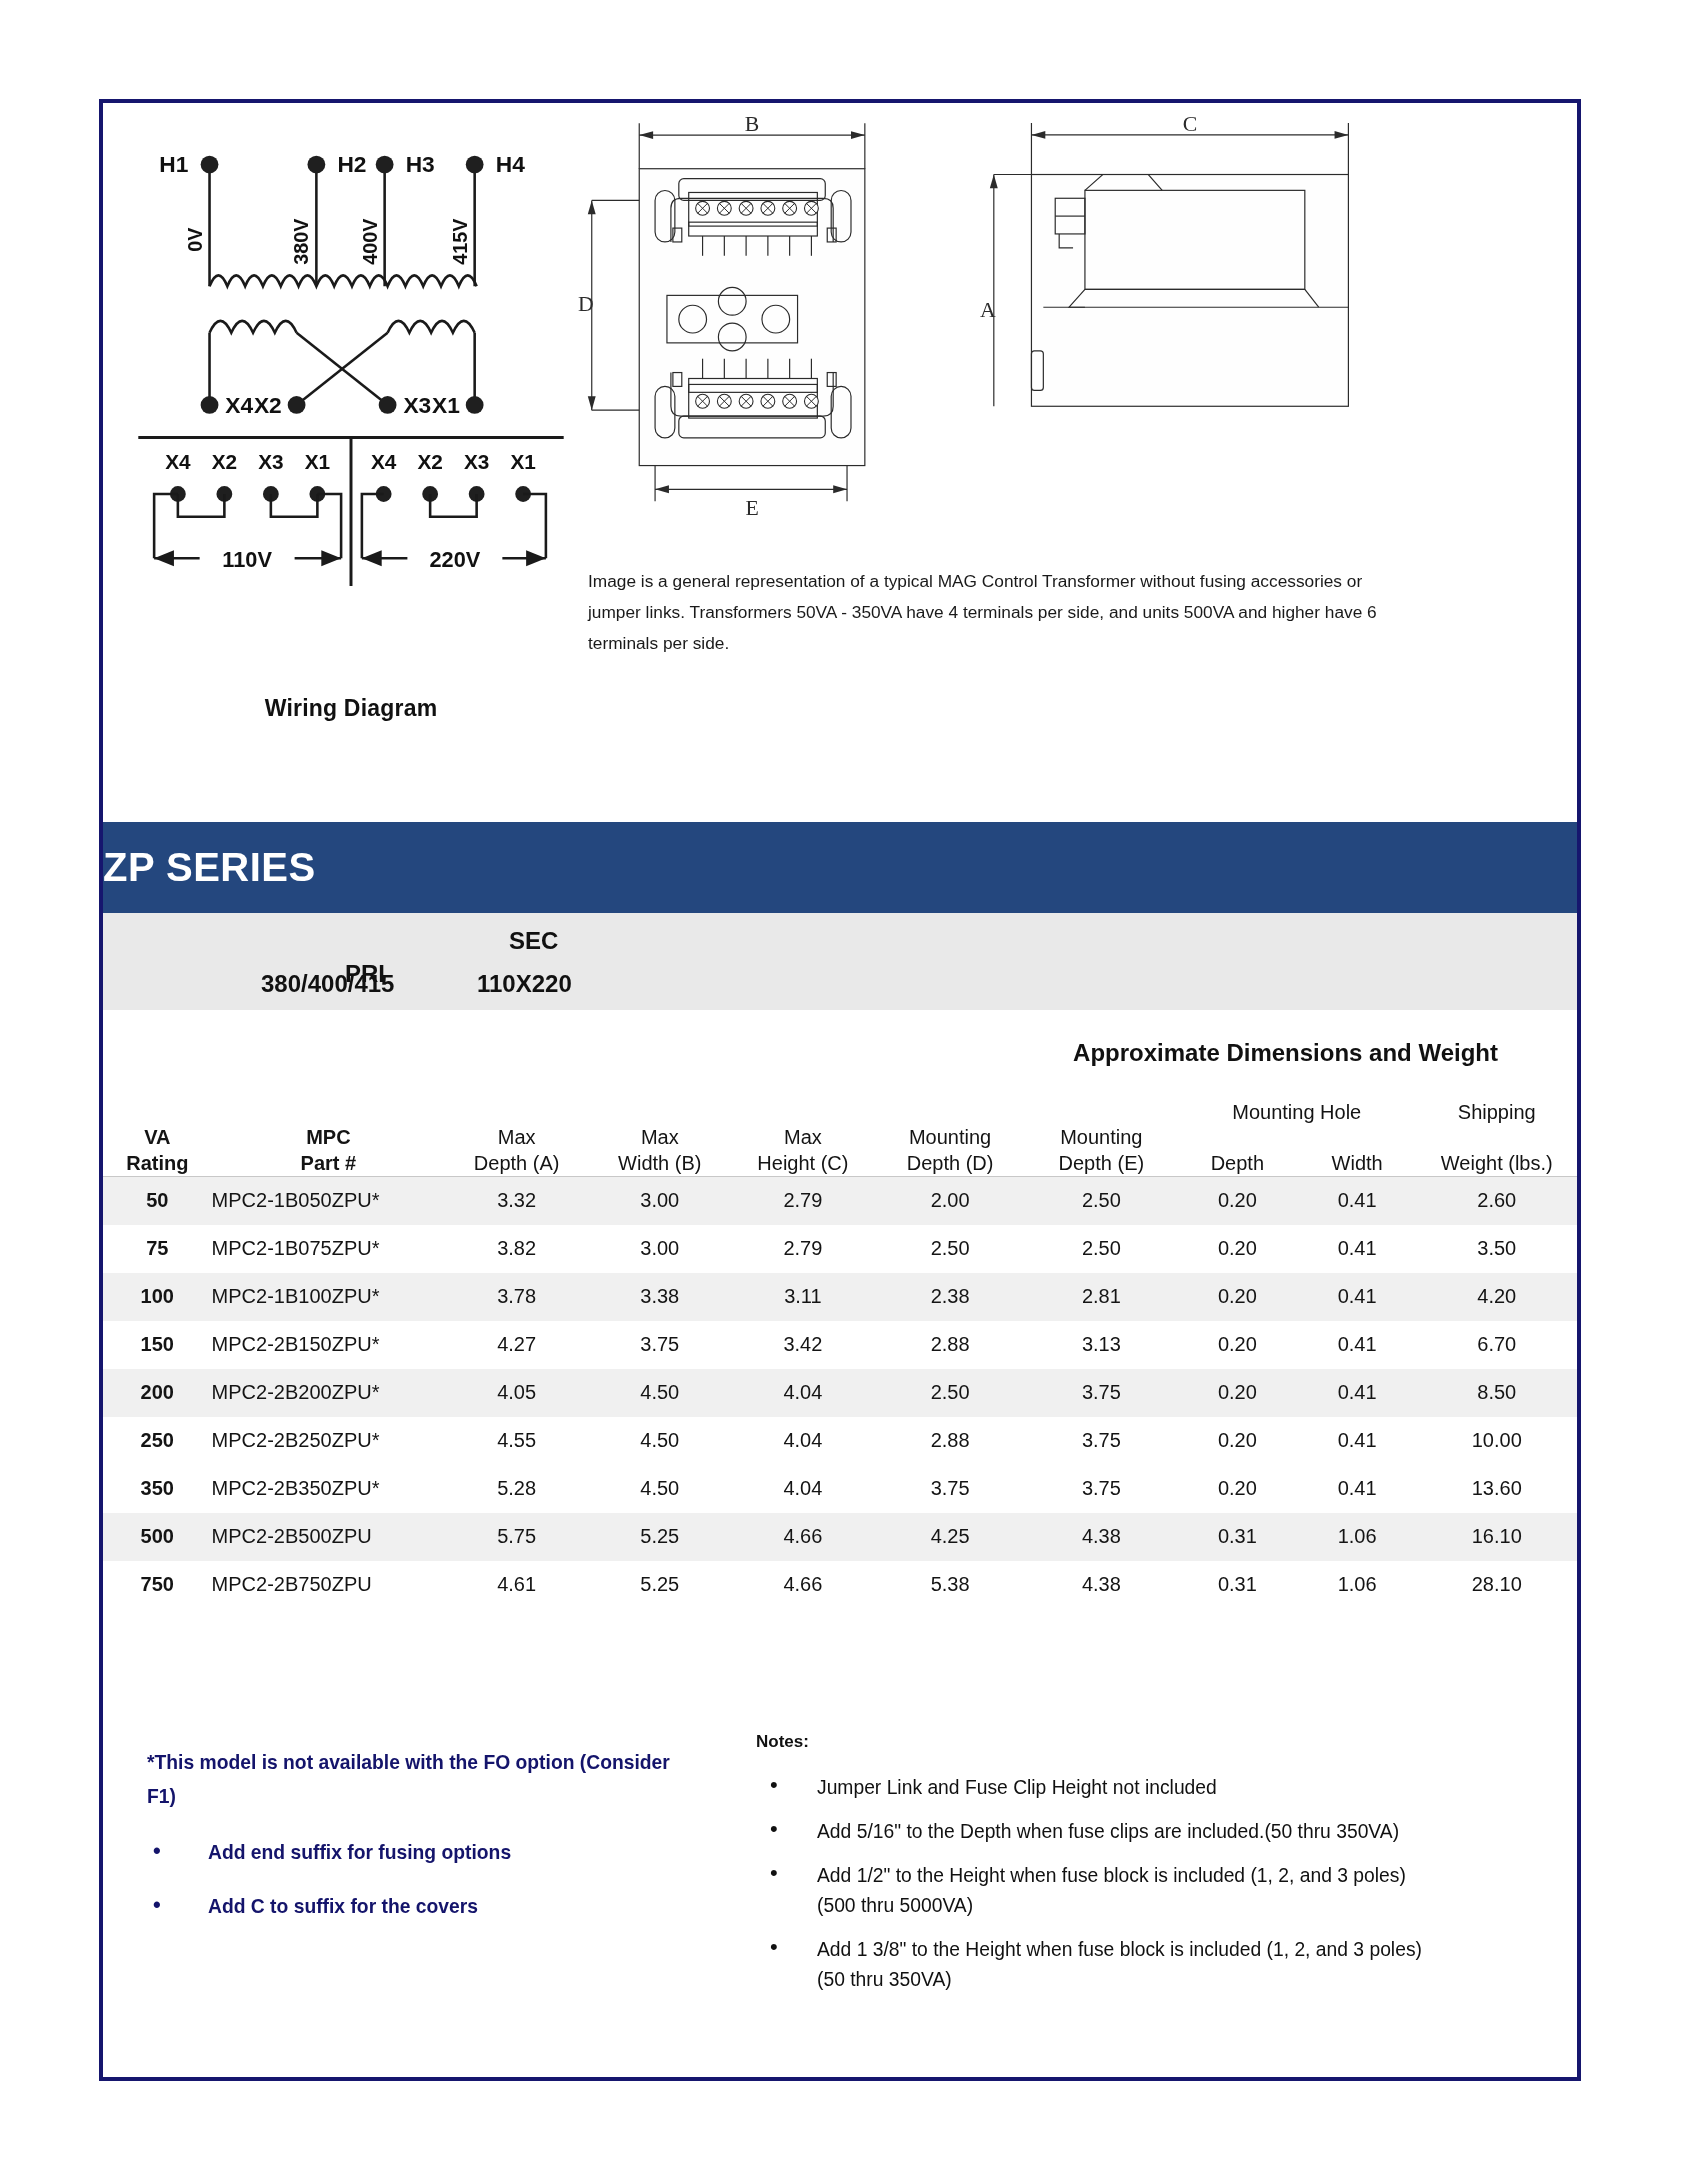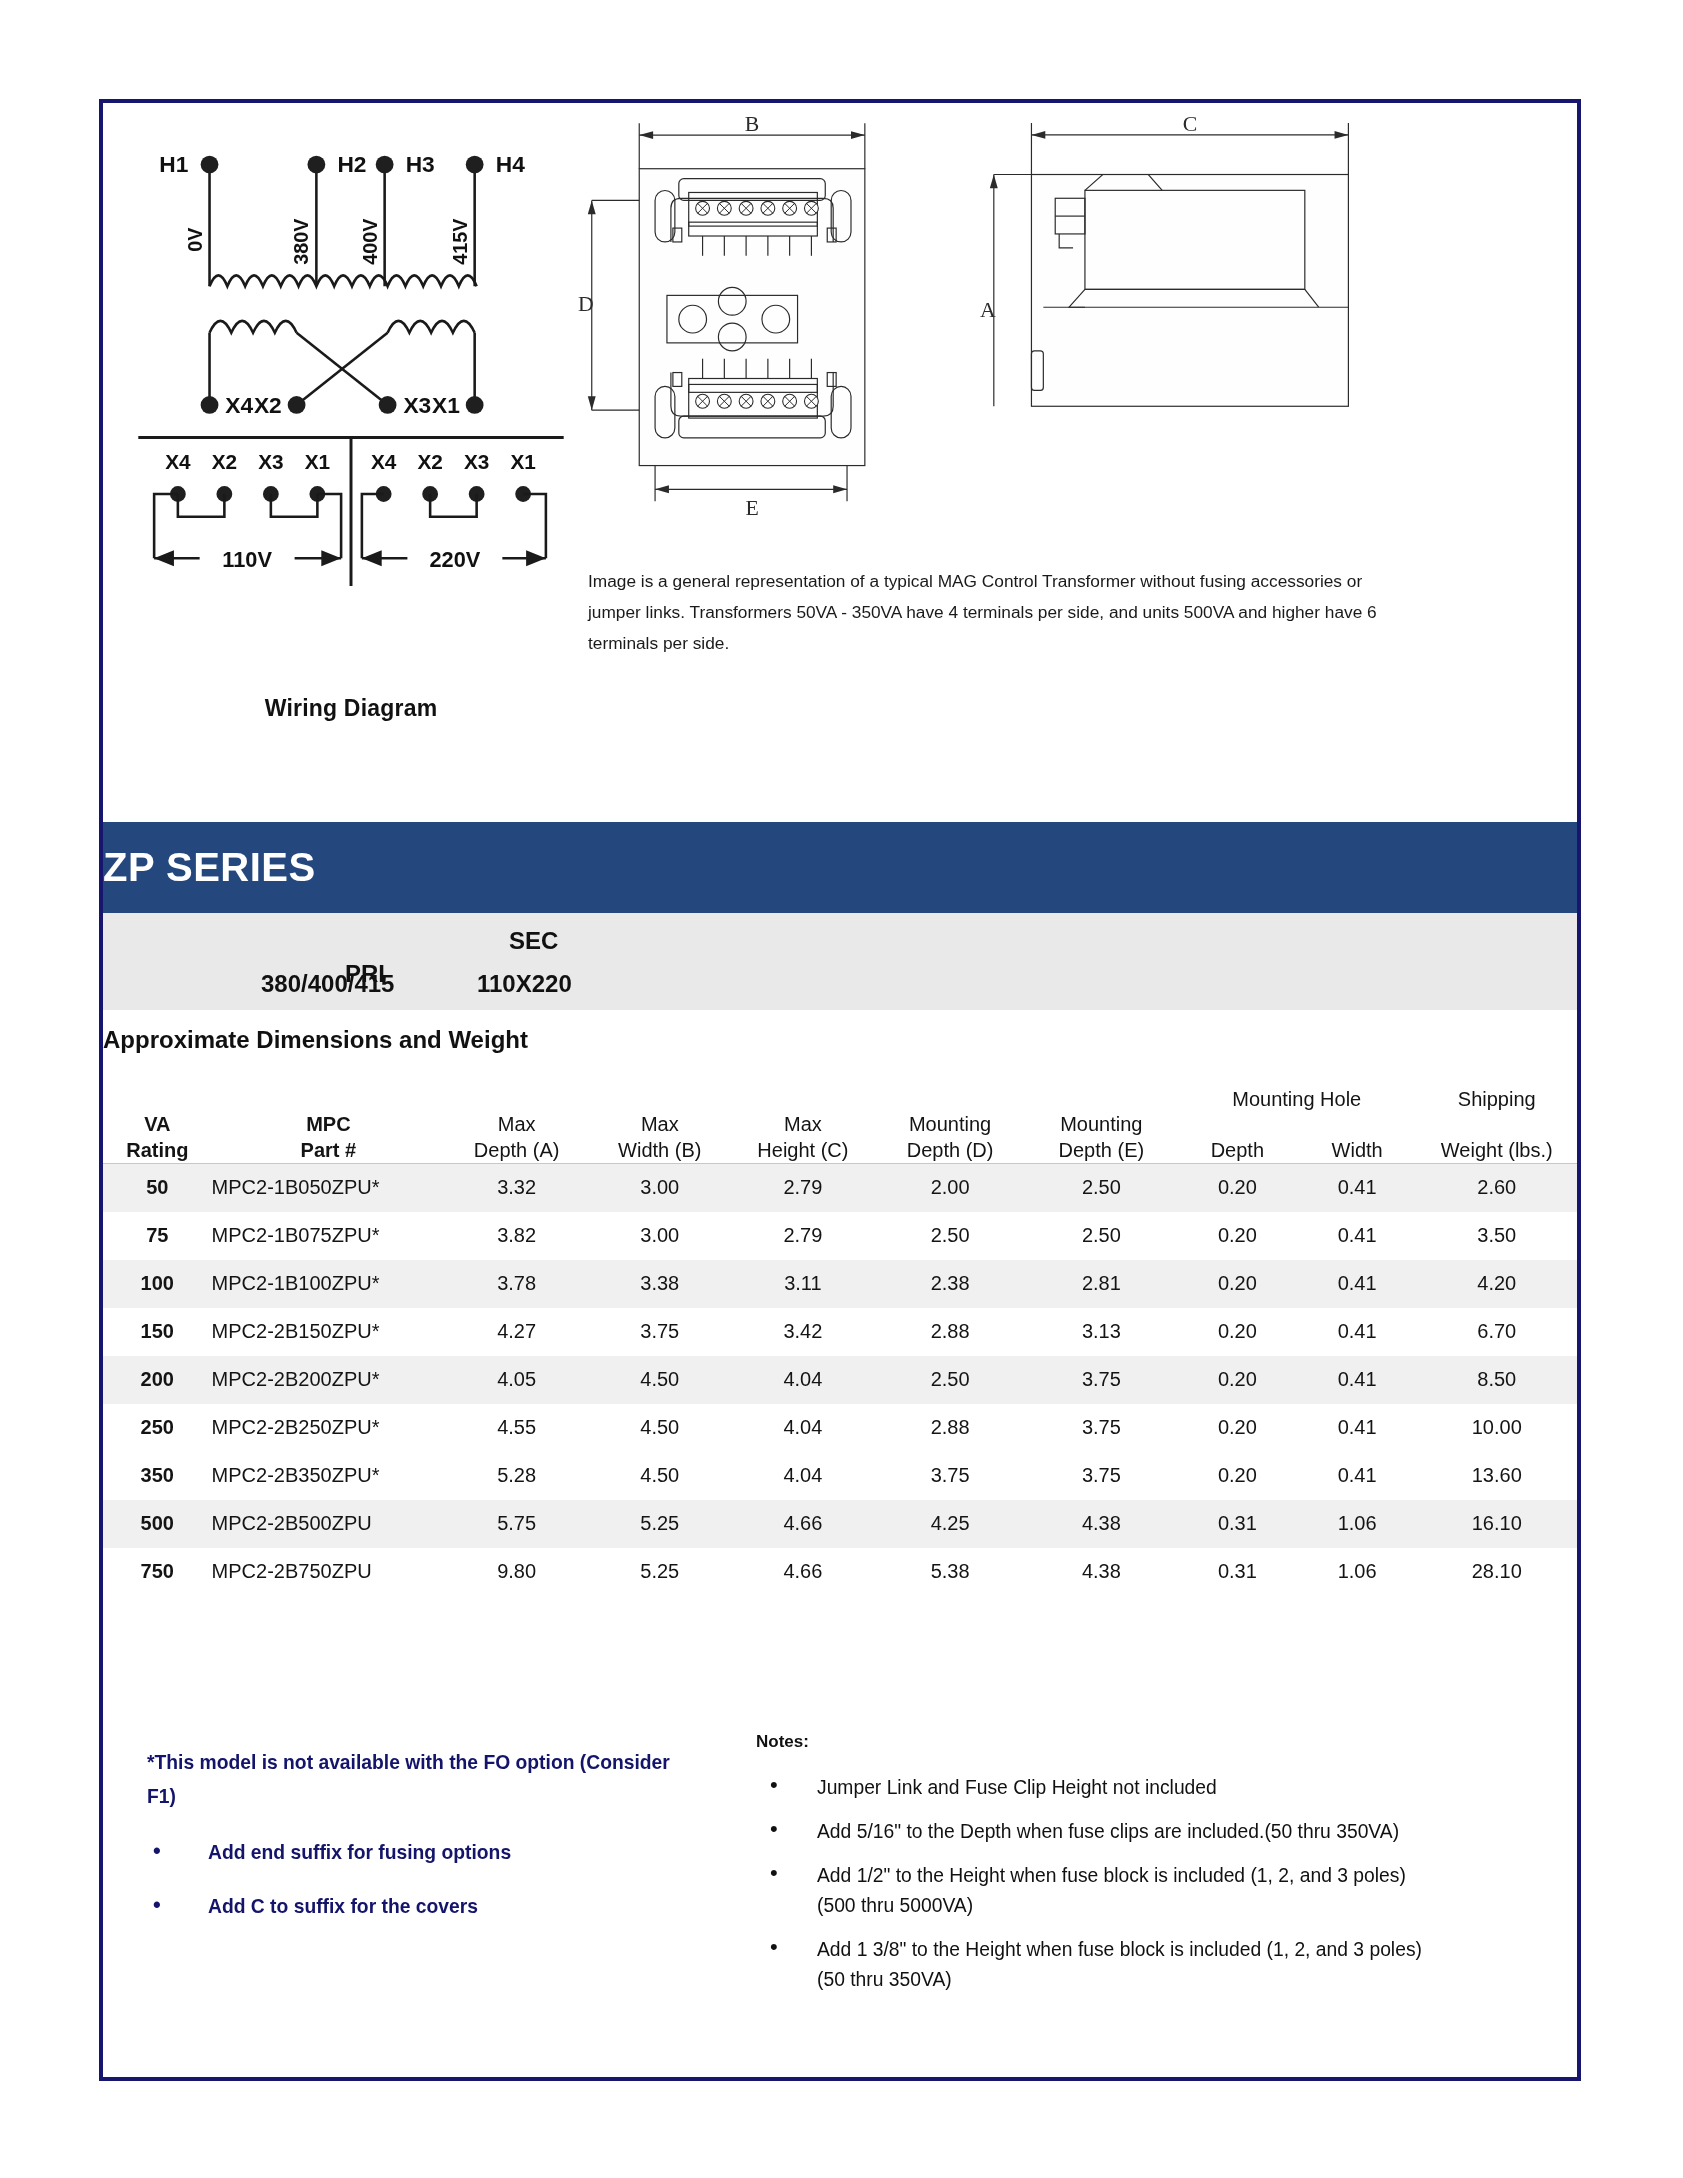--- a/index.html
+++ b/index.html
@@ -126,25 +126,25 @@
 
   
   .table-wrap {
     position: absolute;
     left: 0;
     top: 907px;
     width: 100%;
     background: #fff;
   }
   .subtitle {
-    text-align: left;
+    text-align: right;
     font-size: 24px;
     font-weight: bold;
     color: #111;
-    padding-top: 16px;
+    padding-top: 29px;
     padding-bottom: 6px;
     padding-right: 79px;
   }
 
   table.dims {
     width: 100%;
     border-collapse: collapse;
     font-size: 19px;
     color: #141414;
   }
@@ -665,21 +665,21 @@
               <td>4.66</td>
               <td>4.25</td>
               <td>4.38</td>
               <td>0.31</td>
               <td>1.06</td>
               <td>16.10</td>
             </tr>
             <tr class="data-row">
               <td class="va">750</td>
               <td class="part">MPC2-2B750ZPU</td>
-              <td>9.80</td>
+              <td>4.61</td>
               <td>5.25</td>
               <td>4.66</td>
               <td>5.38</td>
               <td>4.38</td>
               <td>0.31</td>
               <td>1.06</td>
               <td>28.10</td>
             </tr>
           </tbody>
       </table>

